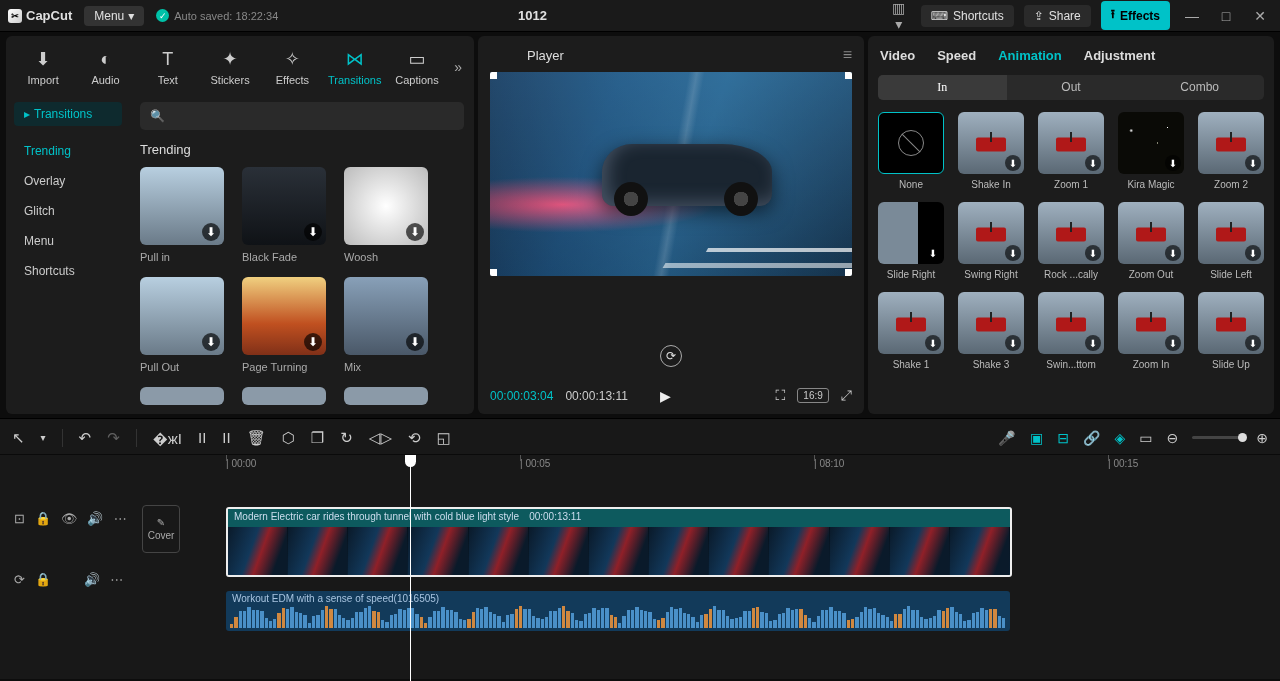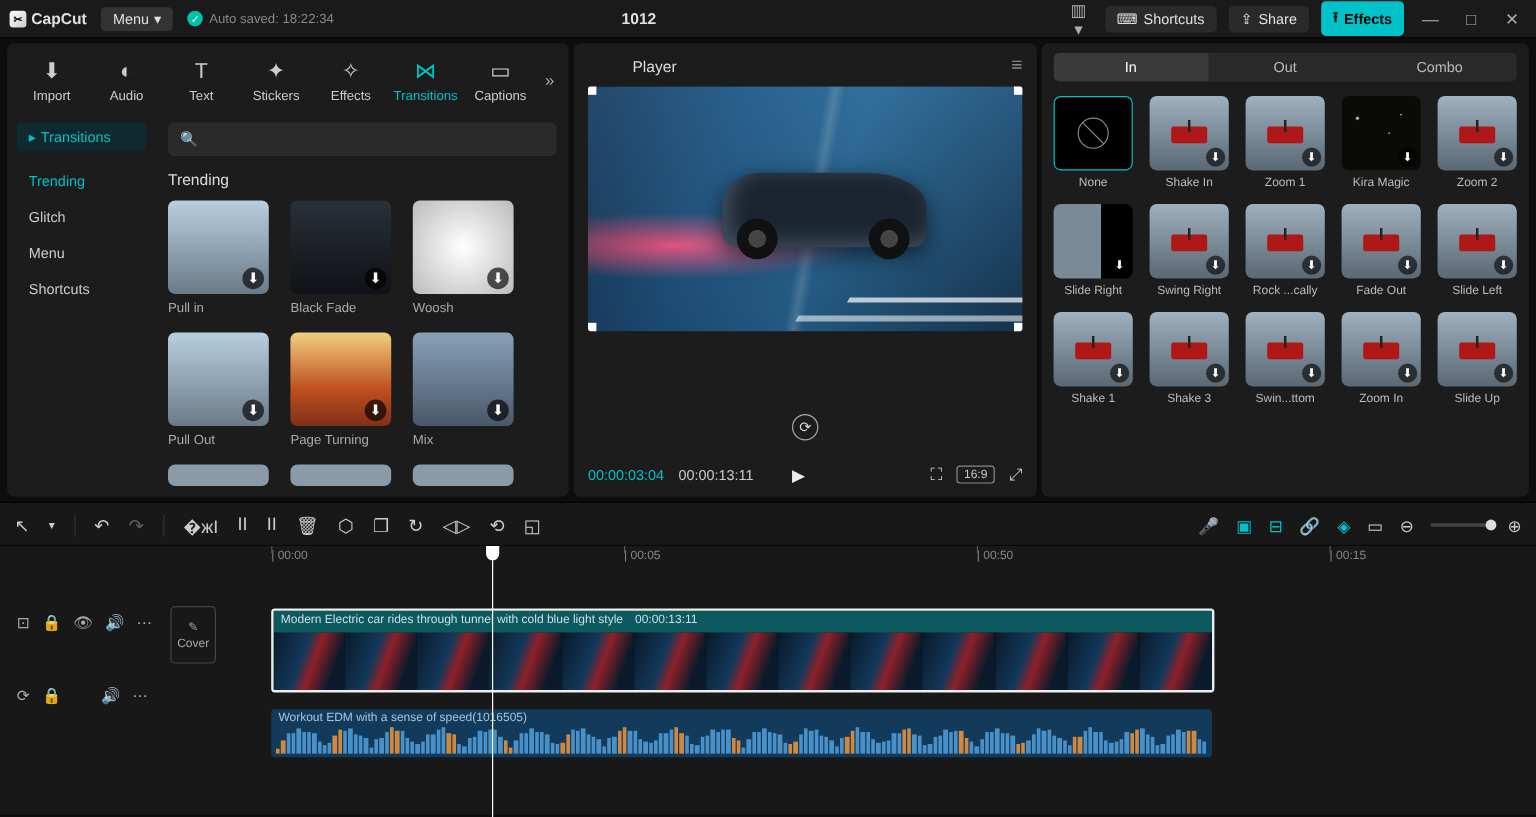--- a/index.html
+++ b/index.html
@@ -81,21 +81,21 @@
 .pc-icon { cursor:pointer; color:#ccc; font-size:14px;}
 .ratio-badge { border:1px solid #888; border-radius:3px; padding:1px 5px; font-size:10px; color:#ccc;}
 
 
 .right-panel { flex:1; margin:4px 6px 0 4px; background:#1c1c1c; border-radius:6px; padding:8px 10px; overflow:hidden;}
 .rp-tabs { display:flex; gap:22px; padding:4px 2px 12px; font-size:13px;}
 .rp-tab { cursor:pointer; color:#ddd; font-weight:600;}
 .rp-tab.active { color:#00c2c8;}
 .seg-strip { display:flex; background:#2a2a2a; border-radius:5px; overflow:hidden; margin-bottom:12px;}
 .seg { flex:1; text-align:center; padding:5px 0; font-size:12px; cursor:pointer; color:#bbb;}
-.seg.active { background:#3a3a3a; color:#fff;}
+.seg.active { background:#3a3a3a; color:#fff;font-family:Liberation Serif, serif;}
 .anim-grid { display:flex; flex-wrap:wrap; gap:12px 14px;}
 .anim-item { width:66px; text-align:center;}
 .anim-thumb { width:66px; height:62px; border-radius:6px; position:relative; background:#303842 center/cover; overflow:hidden;}
 .anim-thumb.none { background:#000; border:1px solid #00c2c8;}
 .none-circle { position:absolute; top:50%; left:50%; width:26px; height:26px; border:1px solid #888; border-radius:50%; transform:translate(-50%,-50%);}
 .none-circle::after { content:""; position:absolute; top:50%; left:50%; width:26px; height:1px; background:#888; transform:translate(-50%,-50%) rotate(45deg);}
 .anim-thumb .dl-icon { right:3px; bottom:3px; width:16px; height:16px; font-size:10px; background:rgba(0,0,0,0.6);}
 .anim-name { font-size:10px; color:#bbb; margin-top:5px; white-space:nowrap; overflow:hidden; text-overflow:ellipsis;}
 
 .cable { background: linear-gradient(#9fb0bf,#5a6874);}
@@ -208,20 +208,21 @@
           <div class="tool-tab-icon">▭</div>
           <span>Captions</span>
         </div>
         <div class="more-arrow">»</div>
       </div>
     <div class="left-body">
       <div class="cat-sidebar">
         <div class="cat-pill active-pill">▸ <span>Transitions</span></div>
         <div id="cat-list">
             <div class="cat-item active">Trending</div>
+            <div class="cat-item">Overlay</div>
             <div class="cat-item">Glitch</div>
             <div class="cat-item">Menu</div>
             <div class="cat-item">Shortcuts</div>
           </div>
       </div>
       <div class="trans-area">
         <div class="search-box">
           <span>🔍</span>
         </div>
         <div class="section-label">Trending</div>
@@ -302,20 +303,26 @@
       <span class="play-btn">▶</span>
       <div class="pc-right">
         <span class="pc-icon">⛶</span>
         <span class="ratio-badge">16:9</span>
         <span class="pc-icon">⤢</span>
       </div>
     </div>
   </div>
 
   <div class="right-panel">
+    <div class="rp-tabs" id="rp-tabs">
+        <span class="rp-tab">Video</span>
+        <span class="rp-tab">Speed</span>
+        <span class="rp-tab active">Animation</span>
+        <span class="rp-tab">Adjustment</span>
+      </div>
     <div class="seg-strip" id="seg-strip">
         <div class="seg active">In</div>
         <div class="seg">Out</div>
         <div class="seg">Combo</div>
       </div>
     <div class="anim-grid" id="anim-grid">
         <div class="anim-item">
           <div class="anim-thumb none">
             <div class="none-circle"></div>
           </div>
@@ -360,21 +367,21 @@
         <div class="anim-item">
           <div class="anim-thumb cable">
             <div class="dl-icon">⬇</div>
           </div>
           <div class="anim-name">Rock ...cally</div>
         </div>
         <div class="anim-item">
           <div class="anim-thumb cable">
             <div class="dl-icon">⬇</div>
           </div>
-          <div class="anim-name">Fade Out</div>
+          <div class="anim-name">Zoom Out</div>
         </div>
         <div class="anim-item">
           <div class="anim-thumb cable">
             <div class="dl-icon">⬇</div>
           </div>
           <div class="anim-name">Slide Left</div>
         </div>
         <div class="anim-item">
           <div class="anim-thumb cable">
             <div class="dl-icon">⬇</div>
@@ -461,21 +468,21 @@
     <div style="display:flex;flex-direction:column;align-items:center;justify-content:flex-start;padding-top:50px;">
       <div class="cover-box">
         <span>✎</span>
         <span>Cover</span>
       </div>
     </div>
     <div class="tl-tracks">
       <div class="ruler" id="ruler">
           <div class="ruler-mark" style="left: 46px;">| 00:00</div>
           <div class="ruler-mark" style="left: 340px;">| 00:05</div>
-          <div class="ruler-mark" style="left: 634px;">| 00:50</div>
+          <div class="ruler-mark" style="left: 634px;">| 08:10</div>
           <div class="ruler-mark" style="left: 928px;">| 00:15</div>
         </div>
       <div class="playhead" style="left:230px;"></div>
       <div class="video-clip" style="left:46px; width:786px;">
         <div class="clip-header">
           <span>Modern Electric car rides through tunnel with cold blue light style</span>
           <span>00:00:13:11</span>
         </div>
         <div class="clip-thumbs">
           <div></div>

